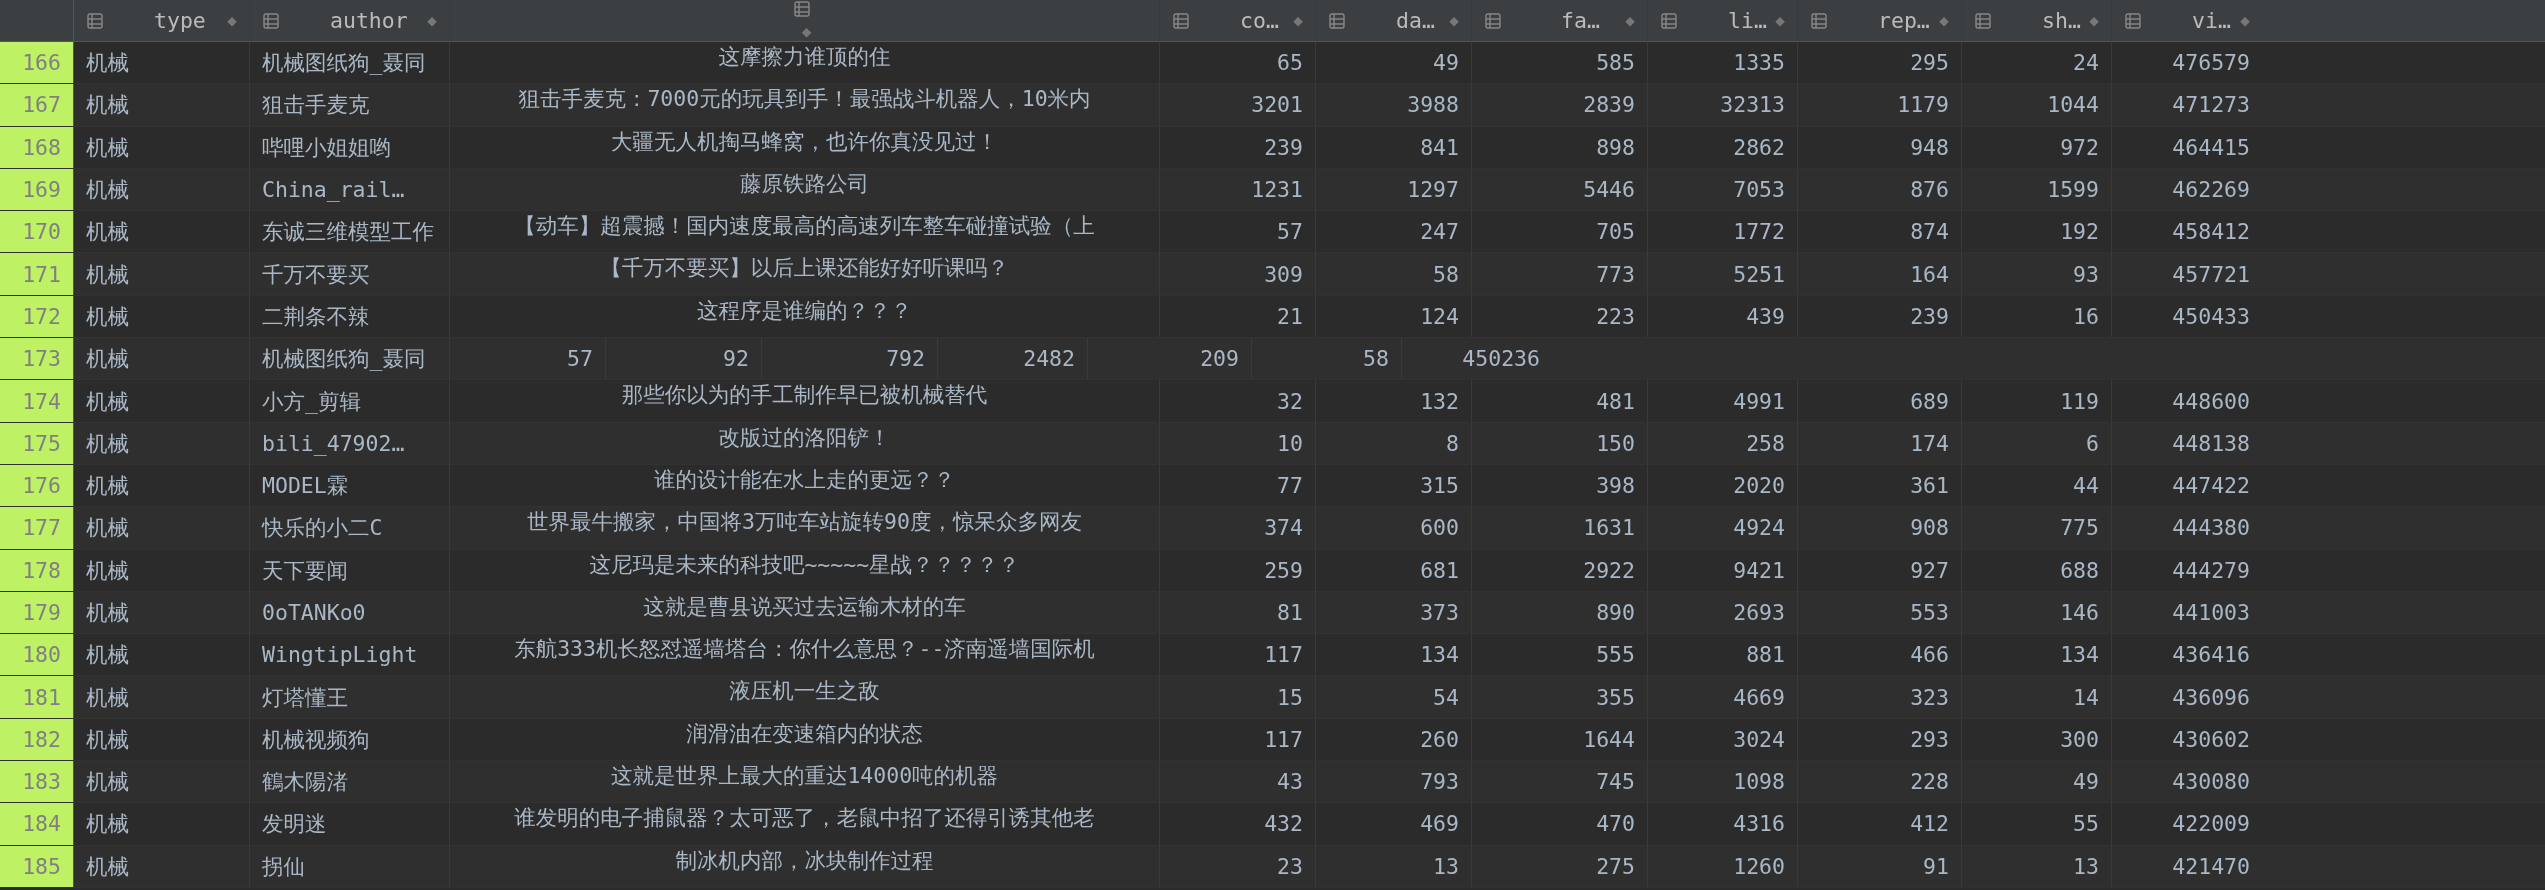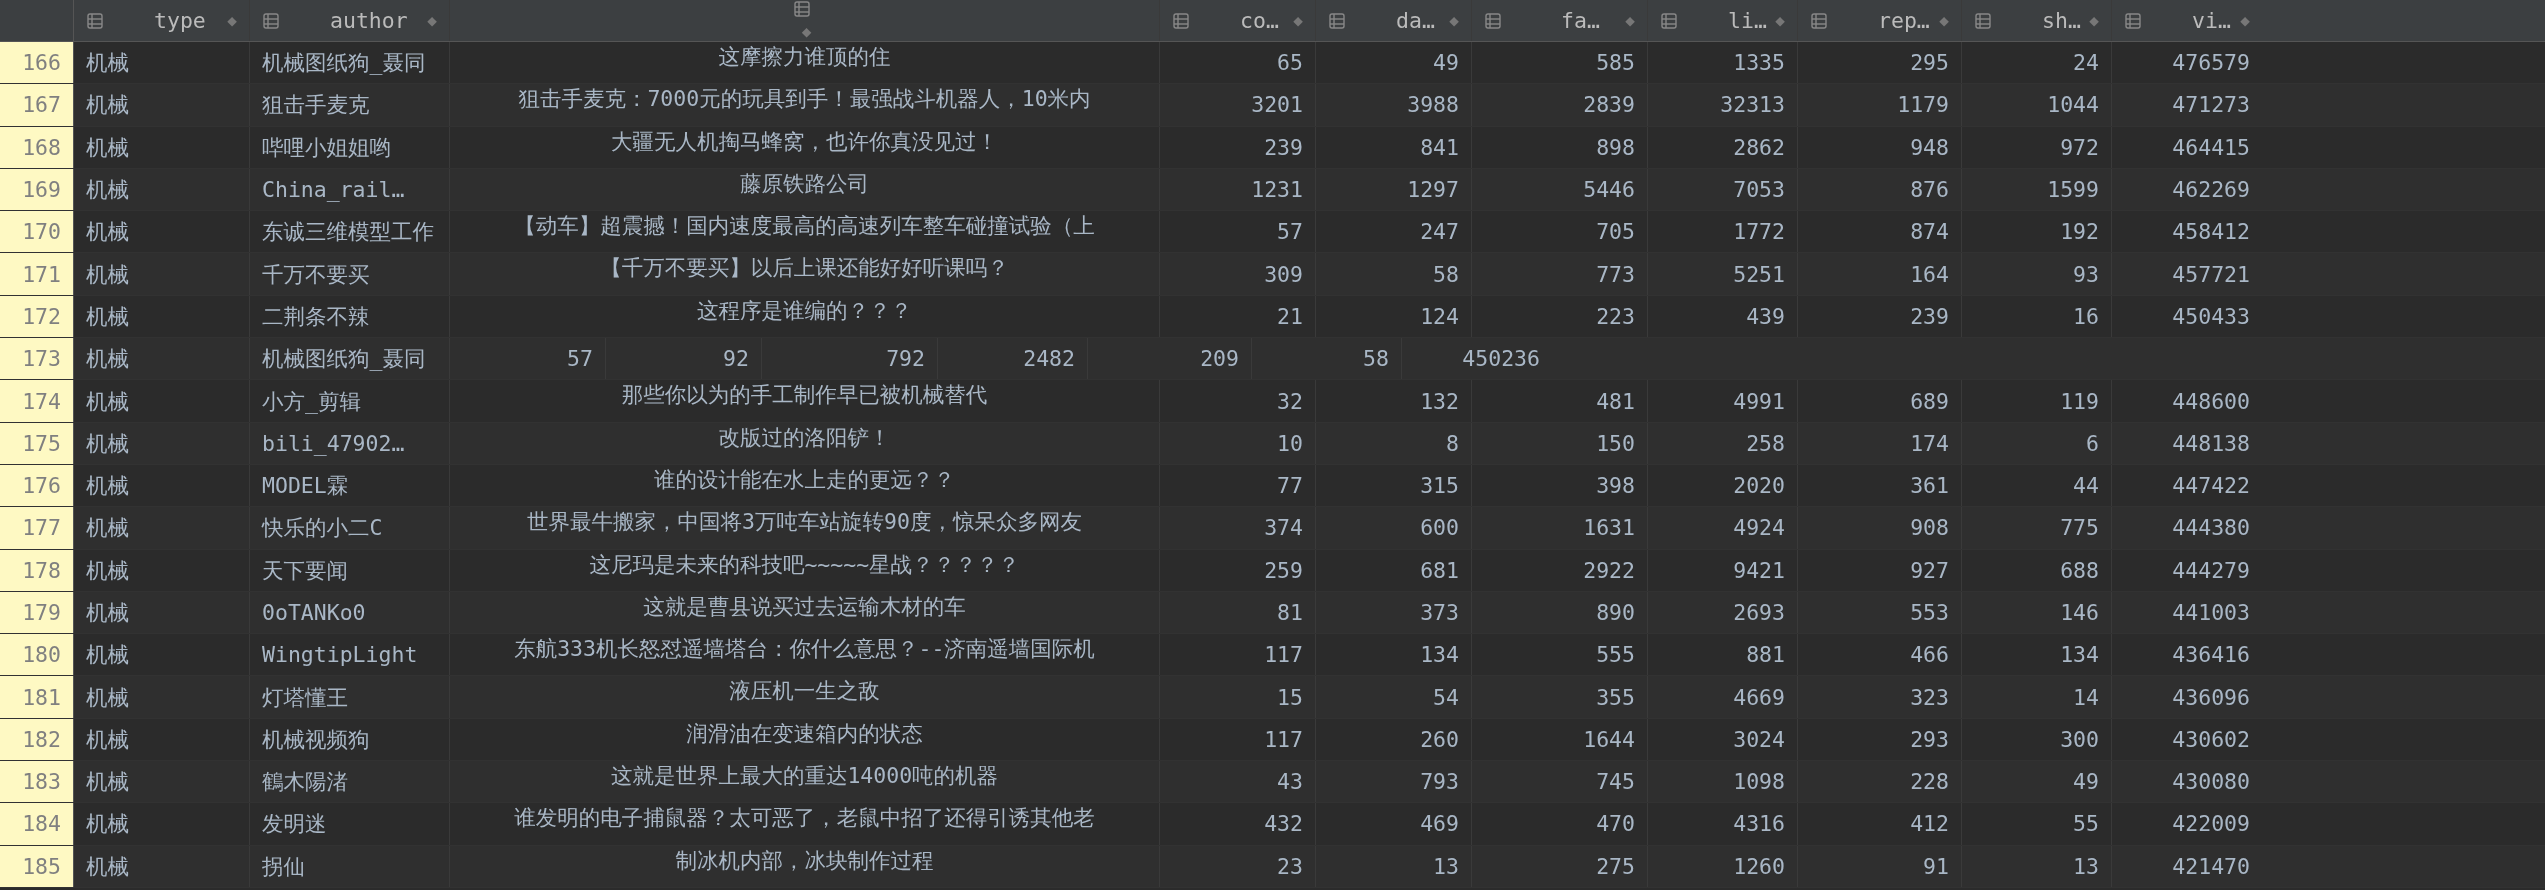--- a/index.html
+++ b/index.html
@@ -48,21 +48,21 @@
     text-overflow: ellipsis;
     white-space: nowrap;
     margin-left: 44px;
   }
   .hcell .sort {
     color: #777;
     font-size: 16px;
     margin-left: 4px;
   }
   .num { justify-content: flex-end; font-variant-numeric: tabular-nums; }
-  .c-rownum { width: 74px; justify-content: flex-end; color: #808080; background: #fef9c3; border-right: 1px solid #555; }
+  .c-rownum { width: 74px; justify-content: flex-end; color: #808080; background: #bef264; border-right: 1px solid #555; }
   .header-row .c-rownum { background: #3c3f41; }
   .c-type   { width: 176px; }
   .c-author { width: 200px; }
   .c-title  { width: 710px; flex-direction: column; }
   .c-coins  { width: 156px; }
   .c-danmu  { width: 156px; }
   .c-fav    { width: 176px; gap: 9px; }
   .c-likes  { width: 150px; }
   .c-replay { width: 164px; }
   .c-share  { width: 150px; }

